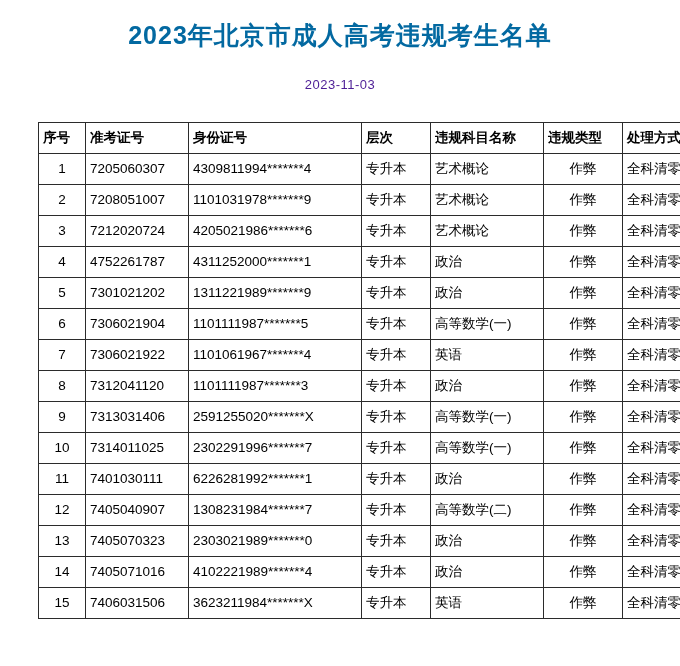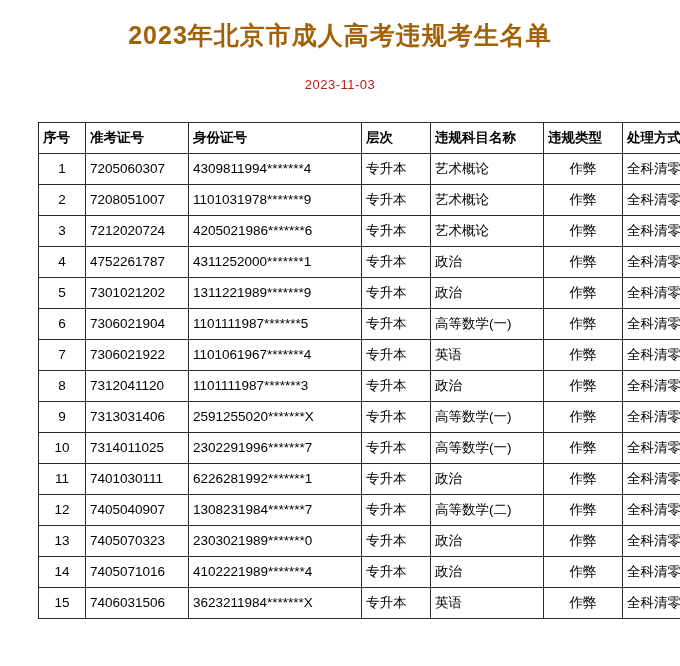--- a/index.html
+++ b/index.html
@@ -17,30 +17,30 @@
   .page {
     width: 680px;
     height: 666px;
     position: relative;
     box-sizing: border-box;
   }
   .doc-title {
     text-align: center;
     font-size: 25px;
     font-weight: bold;
-    color: #a16207;
+    color: #0369a1;
     letter-spacing: 1px;
     margin: 17px 0 0 0;
     padding: 0 20px;
     line-height: 36px;
   }
   .doc-date {
     text-align: center;
     font-size: 13px;
-    color: #b91c1c;
+    color: #4c1d95;
     margin-top: 24px;
     letter-spacing: 0.5px;
   }
   .table-wrap {
     margin: 30px 38px 0 38px;
   }
   table.data-table {
     border-collapse: collapse;
     width: 604px;
     table-layout: fixed;

